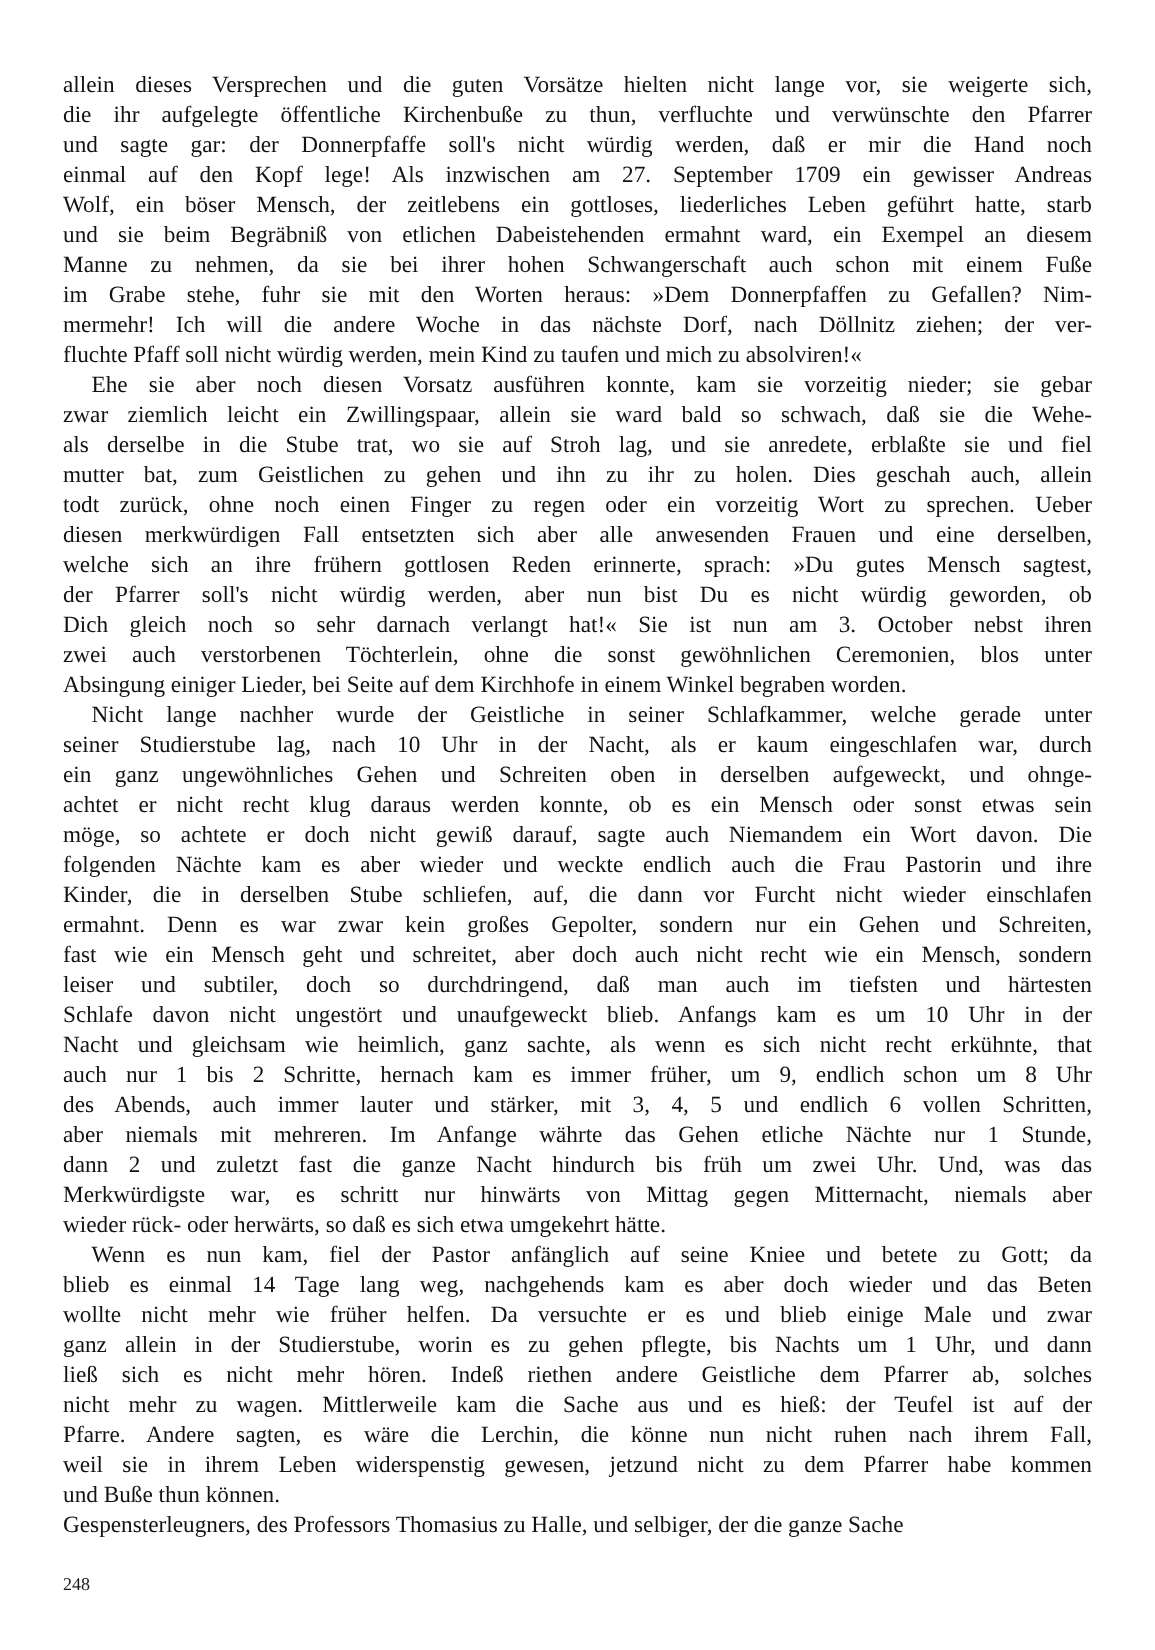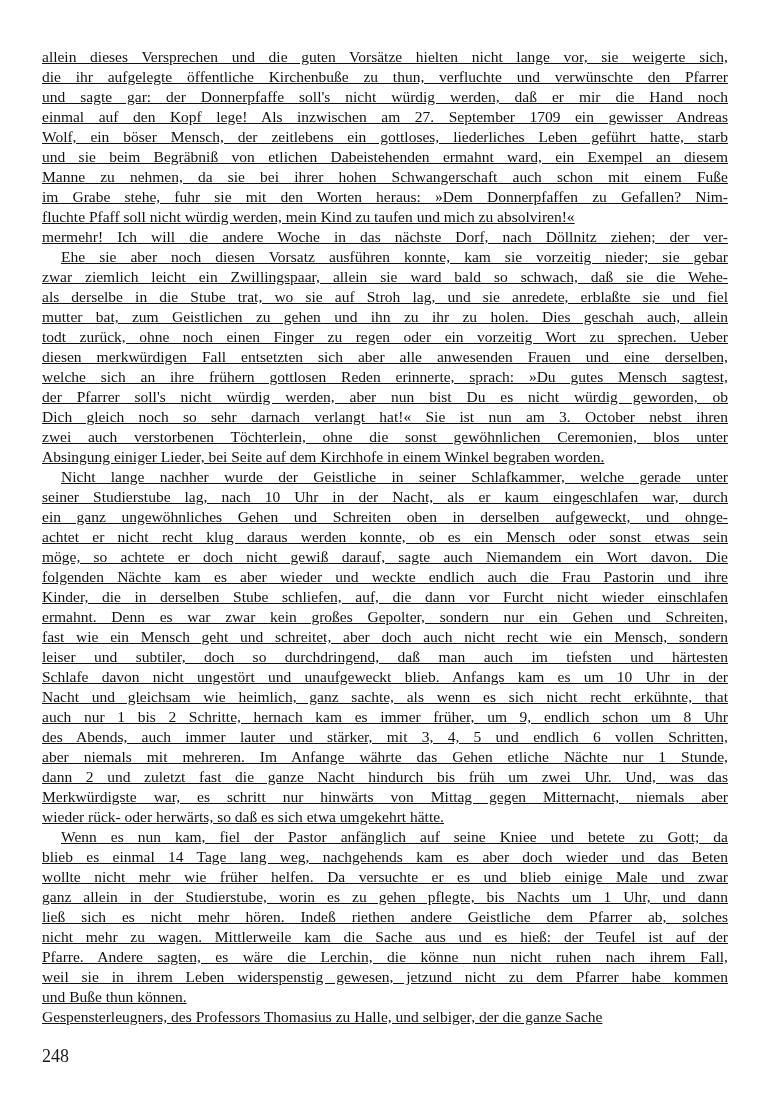--- a/index.html
+++ b/index.html
@@ -30,53 +30,52 @@
   }
   .paragraph {
     margin: 0;
     padding: 0;
   }
   .line {
     height: 20px;
     text-align: justify;
     text-align-last: justify;
     overflow: hidden;
-    text-decoration: underline;
   }
   .line.indent {
     padding-left: 19px;
   }
   .line.para-end {
     text-align-last: left;
   }
   .page-number {
     position: absolute;
     left: 42px;
     top: 1049px;
-    font-size: 18px;
+    font-size: 12px;
     line-height: 15px;
     color: #1a1a1a;
   }
 </style>
 </head>
 <body>
 
 <div class="page">
   <div class="text-block">
       <div class="paragraph">
         <div class="line">allein dieses Versprechen und die guten Vorsätze hielten nicht lange vor, sie weigerte sich,</div>
         <div class="line">die ihr aufgelegte öffentliche Kirchenbuße zu thun, verfluchte und verwünschte den Pfarrer</div>
         <div class="line">und sagte gar: der Donnerpfaffe soll's nicht würdig werden, daß er mir die Hand noch</div>
         <div class="line">einmal auf den Kopf lege! Als inzwischen am 27. September 1709 ein gewisser Andreas</div>
         <div class="line">Wolf, ein böser Mensch, der zeitlebens ein gottloses, liederliches Leben geführt hatte, starb</div>
         <div class="line">und sie beim Begräbniß von etlichen Dabeistehenden ermahnt ward, ein Exempel an diesem</div>
         <div class="line">Manne zu nehmen, da sie bei ihrer hohen Schwangerschaft auch schon mit einem Fuße</div>
         <div class="line">im Grabe stehe, fuhr sie mit den Worten heraus: »Dem Donnerpfaffen zu Gefallen? Nim-</div>
+        <div class="line">mermehr! Ich will die andere Woche in das nächste Dorf, nach Döllnitz ziehen; der ver-</div>
         <div class="line para-end">fluchte Pfaff soll nicht würdig werden, mein Kind zu taufen und mich zu absolviren!«</div>
-        <div class="line">mermehr! Ich will die andere Woche in das nächste Dorf, nach Döllnitz ziehen; der ver-</div>
       </div>
       <div class="paragraph">
         <div class="line indent">Ehe sie aber noch diesen Vorsatz ausführen konnte, kam sie vorzeitig nieder; sie gebar</div>
         <div class="line">zwar ziemlich leicht ein Zwillingspaar, allein sie ward bald so schwach, daß sie die Wehe-</div>
         <div class="line">als derselbe in die Stube trat, wo sie auf Stroh lag, und sie anredete, erblaßte sie und fiel</div>
         <div class="line">mutter bat, zum Geistlichen zu gehen und ihn zu ihr zu holen. Dies geschah auch, allein</div>
         <div class="line">todt zurück, ohne noch einen Finger zu regen oder ein vorzeitig Wort zu sprechen. Ueber</div>
         <div class="line">diesen merkwürdigen Fall entsetzten sich aber alle anwesenden Frauen und eine derselben,</div>
         <div class="line">welche sich an ihre frühern gottlosen Reden erinnerte, sprach: »Du gutes Mensch sagtest,</div>
         <div class="line">der Pfarrer soll's nicht würdig werden, aber nun bist Du es nicht würdig geworden, ob</div>

